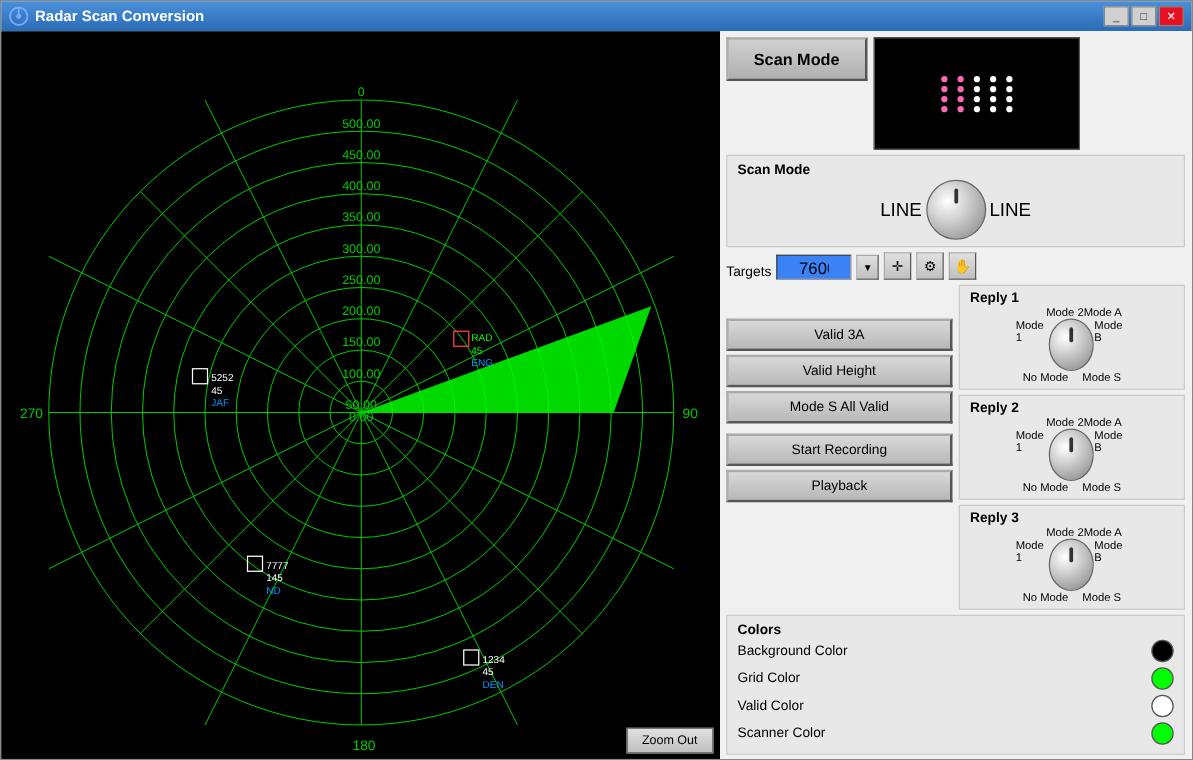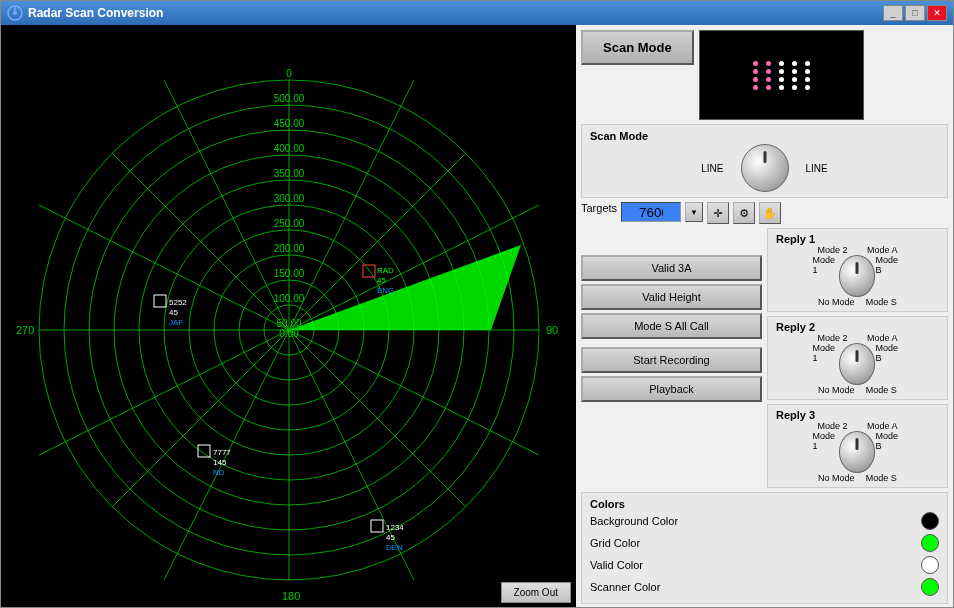--- a/index.html
+++ b/index.html
@@ -150,22 +150,22 @@
       gap: 2px;
     }
     .section-label {
       font-size: 11px;
       font-weight: bold;
       align-self: flex-start;
     }
     .knob-row {
       display: flex;
       align-items: center;
-      gap: 17px;
-      font-size: 10px;
+      gap: 3px;
+      font-size: 15px;
       justify-content: center;
     }
     .knob {
       width: 48px;
       height: 48px;
       border-radius: 50%;
       background: radial-gradient(circle at 35% 35%, #ffffff, #c0c0c0 50%, #808080);
       border: 1px solid #666;
       position: relative;
       display: flex;
@@ -179,21 +179,21 @@
       height: 12px;
       background: #333;
       top: 6px;
       left: 50%;
       transform: translateX(-50%);
       border-radius: 2px;
     }
     
     .targets-row {
       display: flex;
-      align-items: flex-start;
+      align-items: flex-end;
       gap: 4px;
       font-size: 11px;
     }
     .targets-input {
       width: 60px;
       height: 20px;
       border: 1px inset #999;
       background: #3b82f6;
       padding: 1px 17px;
     }
@@ -241,21 +241,21 @@
       border: 1px solid #ccc;
       padding: 4px 8px;
     }
     .reply-knob-area {
       display: flex;
       flex-direction: column;
       align-items: center;
     }
     .reply-tick-top {
       display: flex;
-      justify-content: space-between;
+      justify-content: flex-end;
       width: 80px;
       font-size: 9px;
     }
     .reply-tick-mid {
       display: flex;
       justify-content: space-between;
       width: 90px;
       font-size: 9px;
     }
     .reply-tick-bot {
@@ -468,21 +468,21 @@
         <div class="icon-btn">⚙</div>
         <div class="icon-btn">✋</div>
       </div>
 
       <div class="two-col">
 
         <div class="col-left">
           <div class="mode-buttons">
             <button class="mode-btn">Valid 3A</button>
             <button class="mode-btn">Valid Height</button>
-            <button class="mode-btn">Mode S All Call</button>
+            <button class="mode-btn">Mode S All Valid</button>
           </div>
           <div style="height:8px"></div>
           <div class="recording-playback">
             <button class="mode-btn">Start Recording</button>
             <button class="mode-btn">Playback</button>
           </div>
         </div>
 
         <div class="col-right">
 

